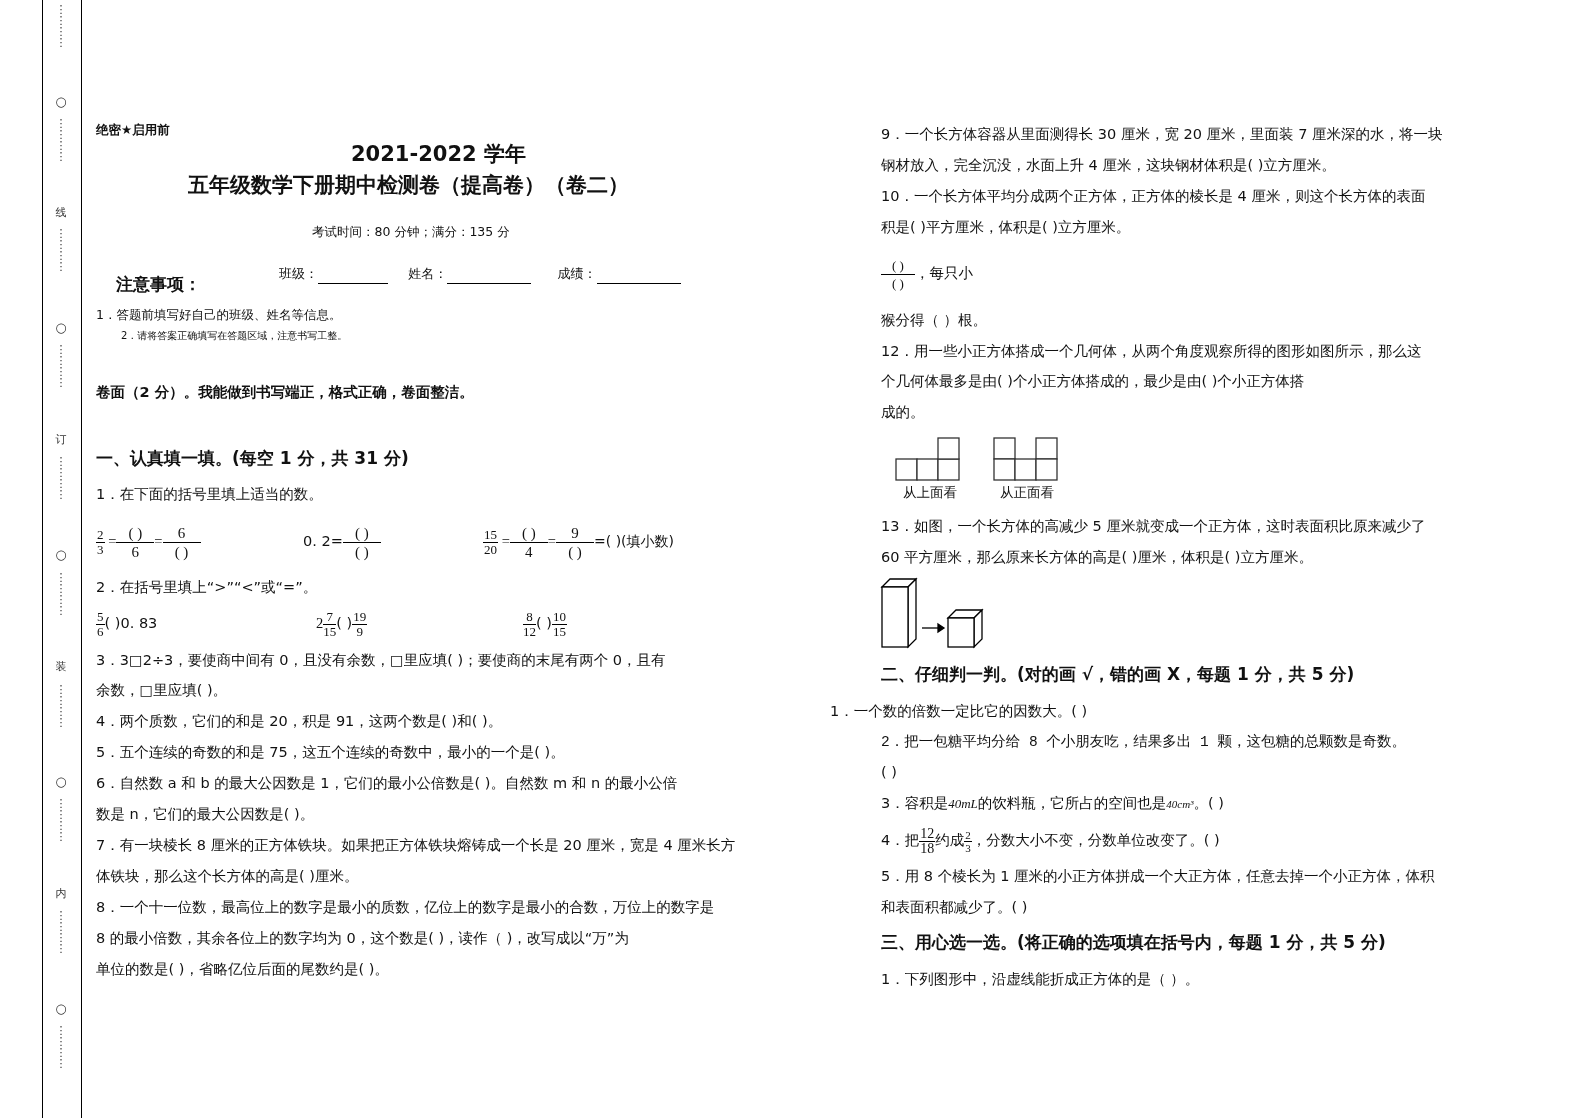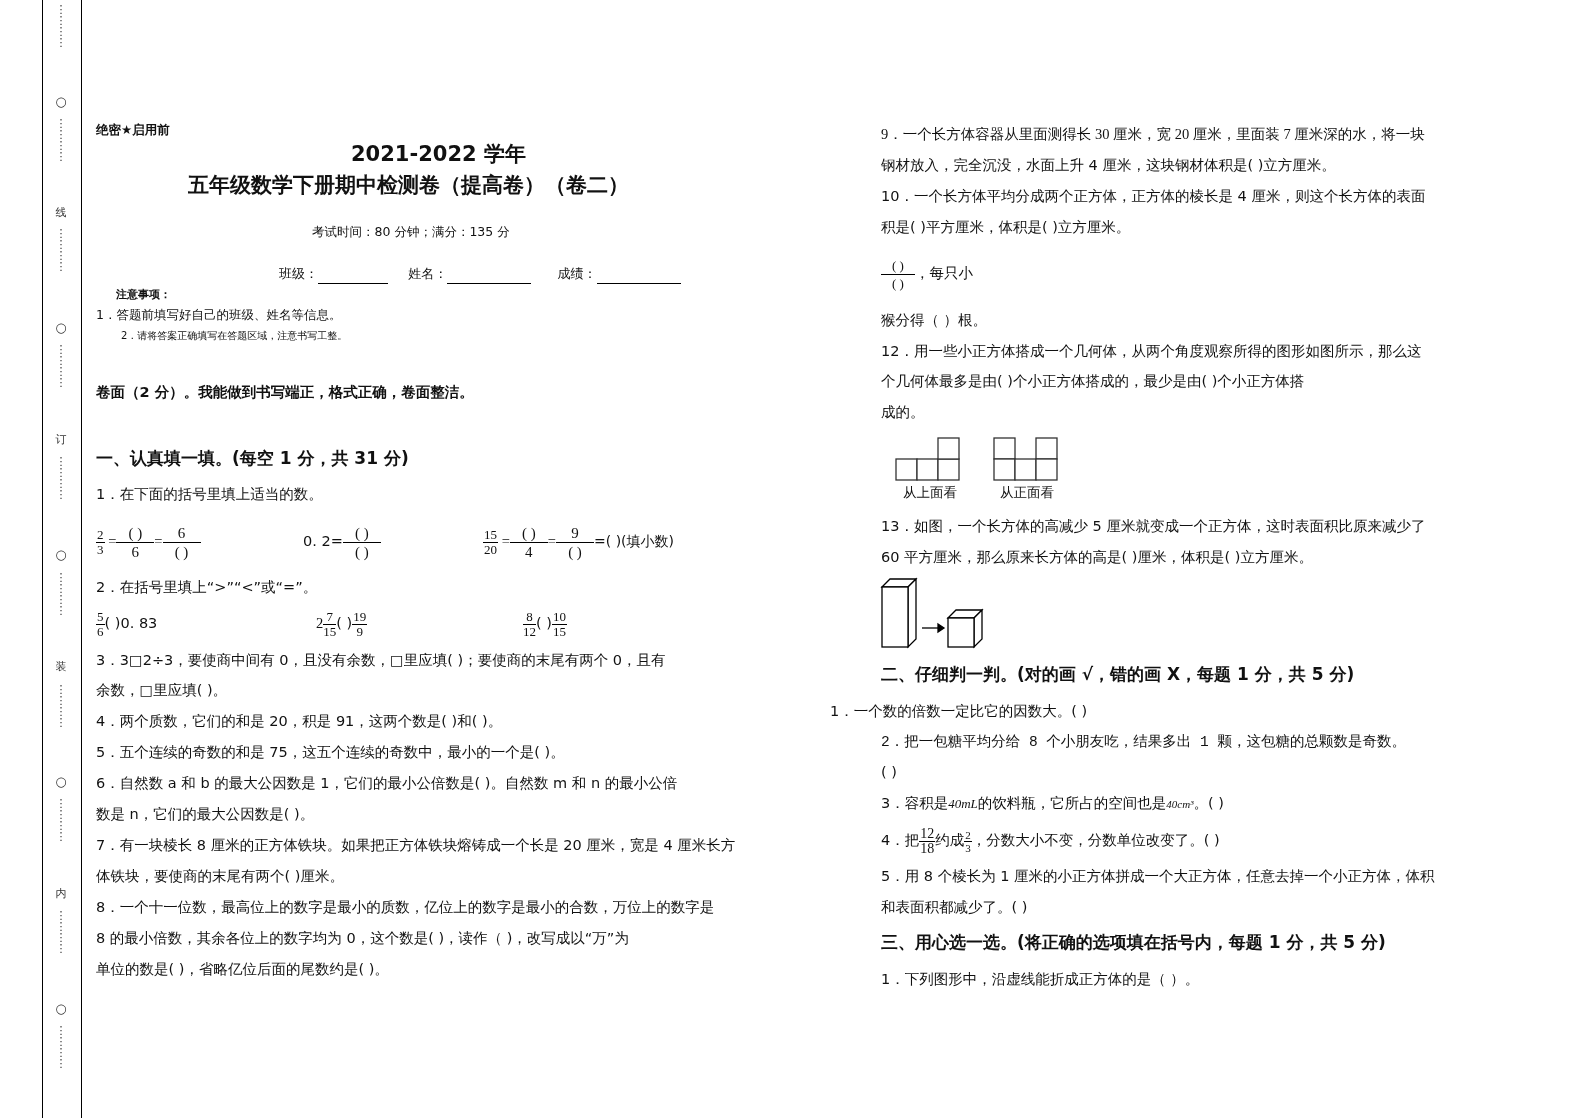--- a/index.html
+++ b/index.html
@@ -58,21 +58,21 @@
 <div class="line t12" style="left:312px;top:222px;font-size:12.5px;">考试时间：80 分钟；满分：135 分</div>
 
 <div class="line" style="left:279px;top:264px;font-size:13px;">
   <span>班级：</span><span class="underline" style="width:70px;"></span>
   <span style="display:inline-block;width:12px;"></span>
   <span>姓名：</span><span class="underline" style="width:84px;"></span>
   <span style="display:inline-block;width:18px;"></span>
   <span>成绩：</span><span class="underline" style="width:84px;"></span>
 </div>
 
-<div class="line bold" style="left:116px;top:285px;font-size:11px;">注意事项：</div>
+<div class="line bold" style="left:116px;top:274px;font-size:17px;">注意事项：</div>
 <div class="line" style="left:96px;top:305px;font-size:12.5px;">1．答题前填写好自己的班级、姓名等信息。</div>
 <div class="line" style="left:96px;top:326px;font-size:10px;margin-left:25px;">2．请将答案正确填写在答题区域，注意书写工整。</div>
 
 <div class="line bold" style="left:96px;top:382px;">卷面（2 分）。我能做到书写端正，格式正确，卷面整洁。</div>
 
 <div class="line sec" style="left:96px;top:448px;">一、认真填一填。(每空 1 分，共 31 分)</div>
 <div class="line" style="left:96px;top:484px;">1．在下面的括号里填上适当的数。</div>
 
 <div class="line" style="left:96px;top:521px;line-height:40px;height:40px;font-family:'Liberation Serif',serif;">
   <span class="frac"><span class="n">2</span><span class="d">3</span></span>
@@ -97,26 +97,26 @@
   <span class="frac"><span class="n">8</span><span class="d">12</span></span><span>(          )</span><span class="frac"><span class="n">10</span><span class="d">15</span></span>
 </div>
 
 <div class="line" style="left:96px;top:650px;">3．3□2÷3，要使商中间有 0，且没有余数，□里应填(          )；要使商的末尾有两个 0，且有</div>
 <div class="line" style="left:96px;top:680px;">余数，□里应填(          )。</div>
 <div class="line" style="left:96px;top:711px;">4．两个质数，它们的和是 20，积是 91，这两个数是(            )和(            )。</div>
 <div class="line" style="left:96px;top:742px;">5．五个连续的奇数的和是 75，这五个连续的奇数中，最小的一个是(        )。</div>
 <div class="line" style="left:96px;top:773px;">6．自然数 a 和 b 的最大公因数是 1，它们的最小公倍数是(          )。自然数 m 和 n 的最小公倍</div>
 <div class="line" style="left:96px;top:804px;">数是 n，它们的最大公因数是(          )。</div>
 <div class="line" style="left:96px;top:835px;">7．有一块棱长 8 厘米的正方体铁块。如果把正方体铁块熔铸成一个长是 20 厘米，宽是 4 厘米长方</div>
-<div class="line" style="left:96px;top:866px;">体铁块，要使商的末尾有两个(          )厘米。</div>
+<div class="line" style="left:96px;top:866px;">体铁块，那么这个长方体的高是(          )厘米。</div>
 <div class="line" style="left:96px;top:897px;">8．一个十一位数，最高位上的数字是最小的质数，亿位上的数字是最小的合数，万位上的数字是</div>
 <div class="line" style="left:96px;top:928px;">8 的最小倍数，其余各位上的数字均为 0，这个数是(        )，读作（        )，改写成以“万”为</div>
 <div class="line" style="left:96px;top:959px;">单位的数是(        )，省略亿位后面的尾数约是(        )。</div>
 
-<div class="line" style="left:881px;top:124px;font-family:Liberation Serif, serif;">9．一个长方体容器从里面测得长 30 厘米，宽 20 厘米，里面装 7 厘米深的水，将一块</div>
+<div class="line" style="left:881px;top:124px;">9．一个长方体容器从里面测得长 30 厘米，宽 20 厘米，里面装 7 厘米深的水，将一块</div>
 <div class="line" style="left:881px;top:155px;">钢材放入，完全沉没，水面上升 4 厘米，这块钢材体积是(            )立方厘米。</div>
 <div class="line" style="left:881px;top:186px;">10．一个长方体平均分成两个正方体，正方体的棱长是 4 厘米，则这个长方体的表面</div>
 <div class="line" style="left:881px;top:217px;">积是(              )平方厘米，体积是(              )立方厘米。</div>
 
 <div class="line" style="left:881px;top:253px;line-height:40px;height:40px;">
   <span class="bigfrac" style="font-size:13px;line-height:17px;"><span class="n" style="min-width:30px;">(    )</span><span class="d">(    )</span></span><span>，每只小</span>
 </div>
 <div class="line" style="left:881px;top:310px;">猴分得（          ）根。</div>
 
 <div class="line" style="left:881px;top:341px;">12．用一些小正方体搭成一个几何体，从两个角度观察所得的图形如图所示，那么这</div>

